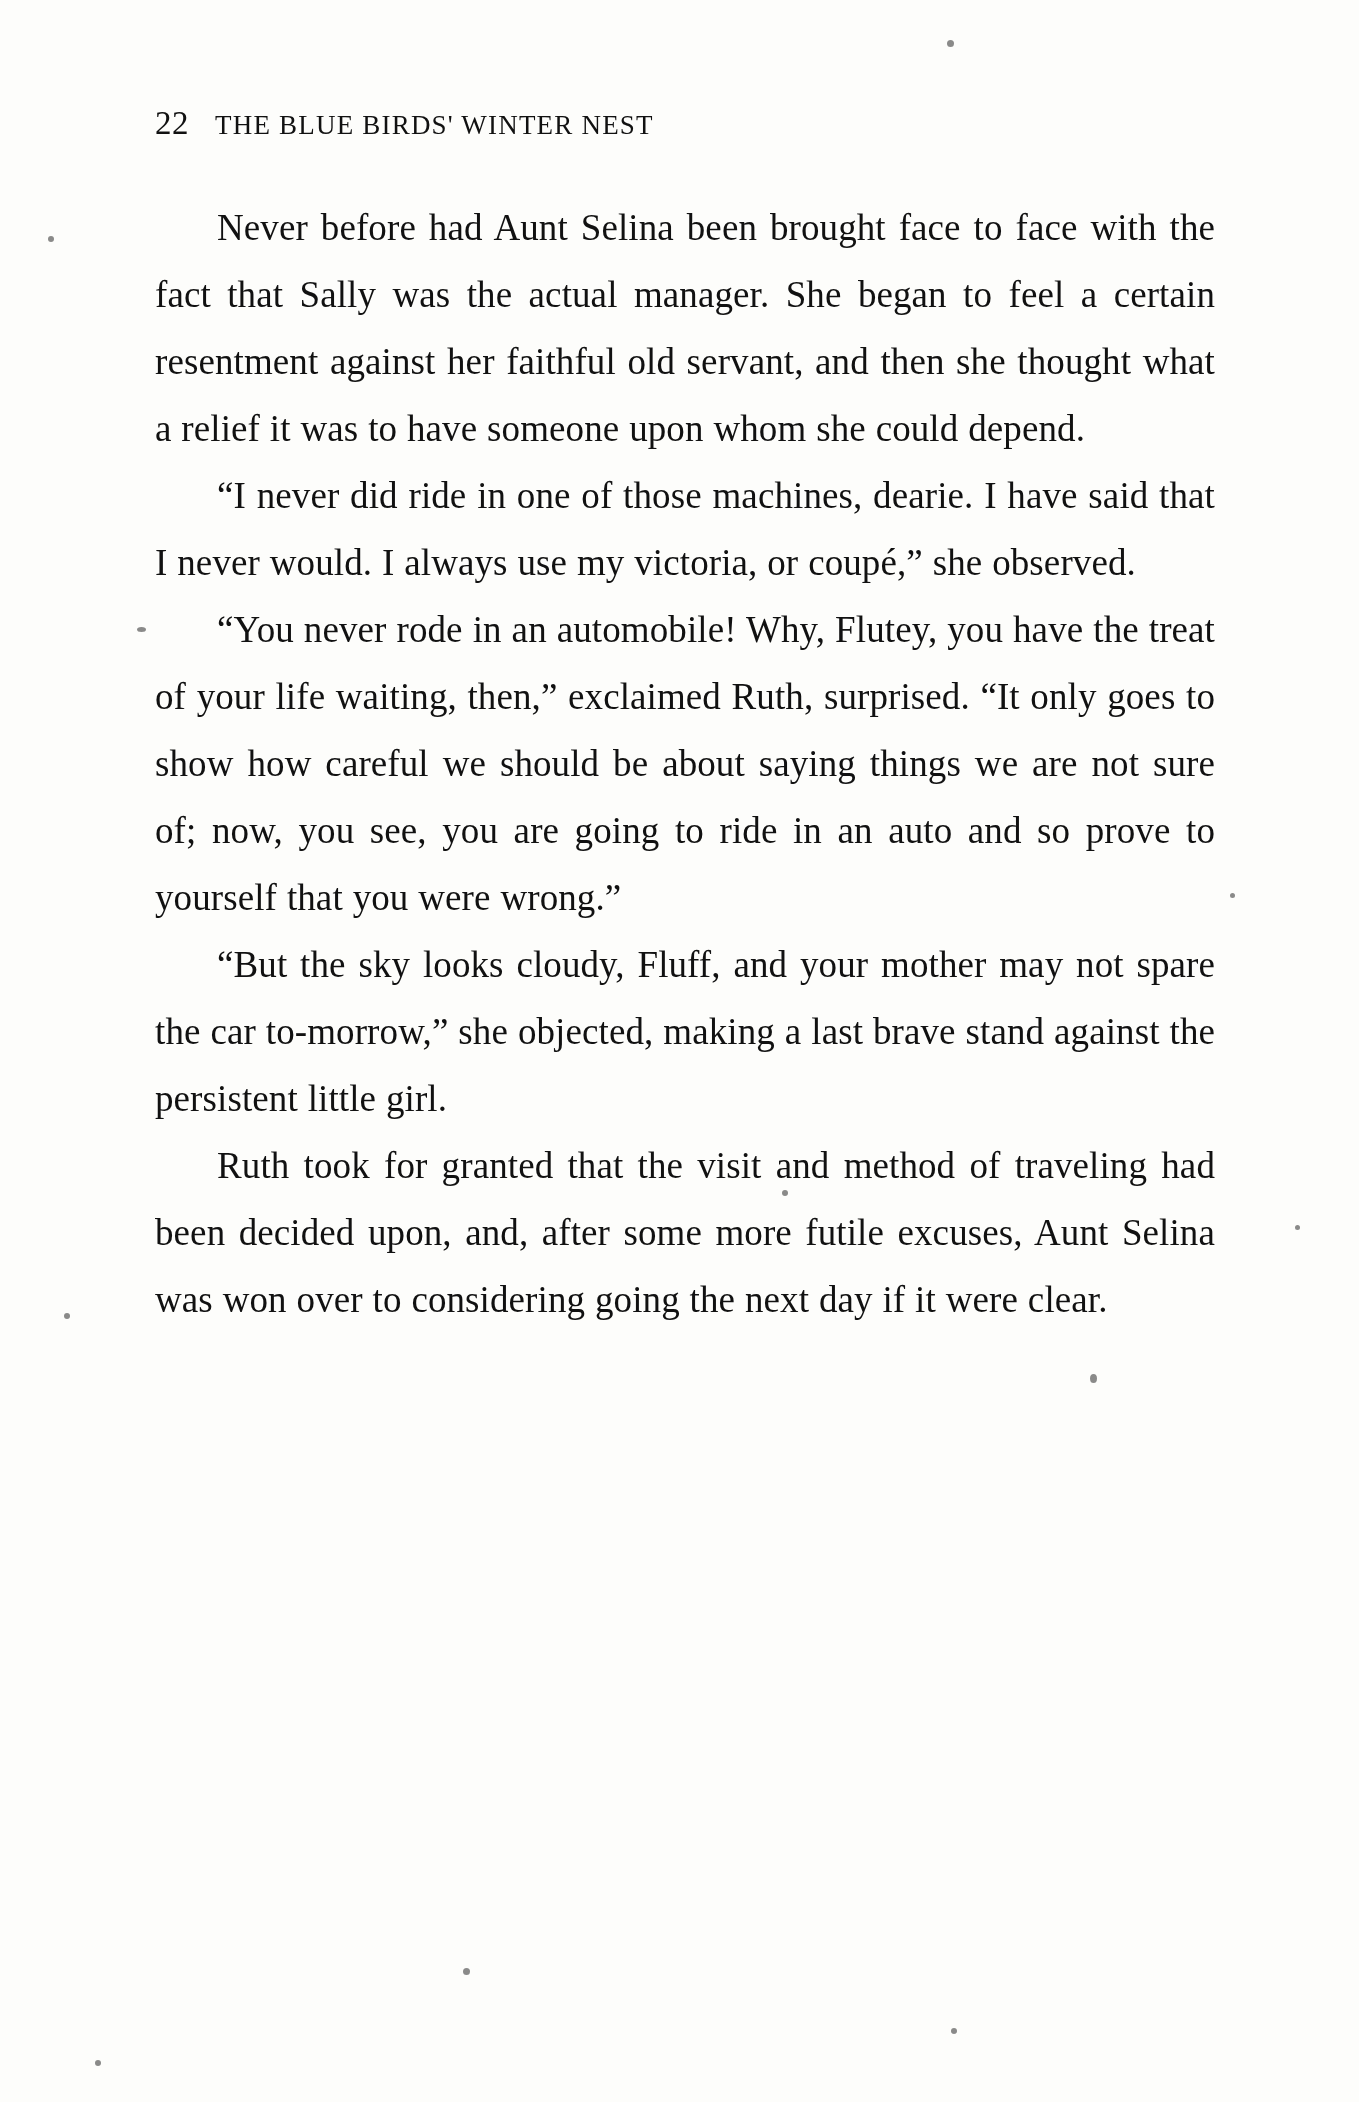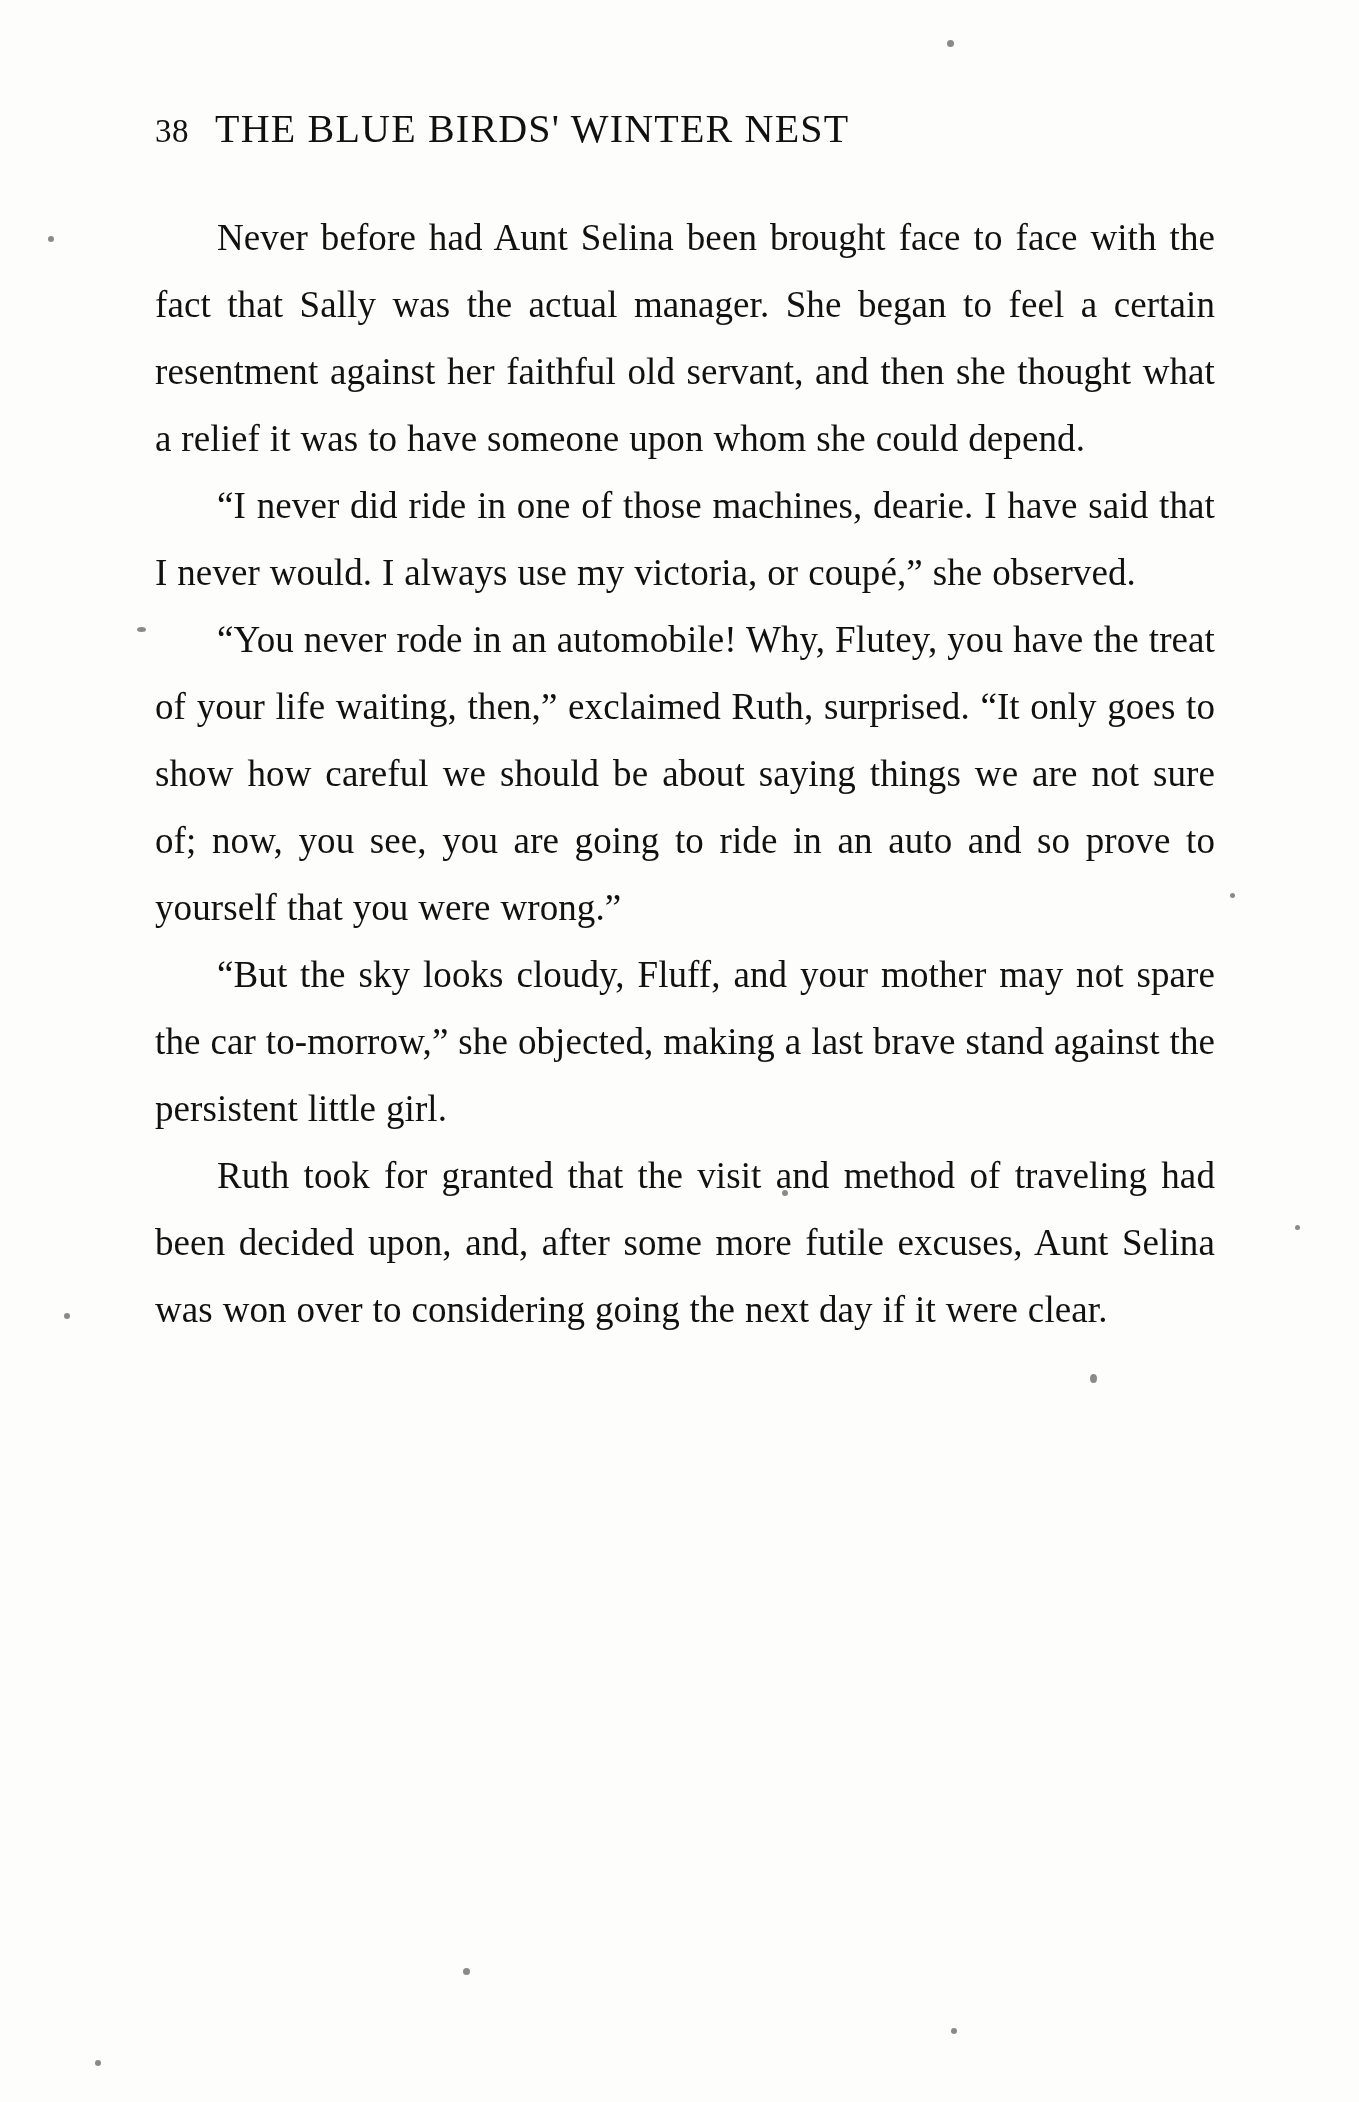--- a/index.html
+++ b/index.html
@@ -36,21 +36,21 @@
     letter-spacing: 0.5px;
     margin: 0 0 52px 0;
     white-space: nowrap;
   }
   .page-number {
     font-size: 33px;
     margin-right: 26px;
     letter-spacing: 0.5px;
   }
   .running-head {
-    font-size: 40px;
+    font-size: 27px;
     letter-spacing: 1.2px;
   }
   .body-text p {
     margin: 0;
     font-size: 37px;
     line-height: 67px;
     text-align: justify;
     text-indent: 62px;
     letter-spacing: 0.1px;
     word-spacing: 0.5px;
@@ -80,21 +80,21 @@
   <div class="speck" style="left:1295px; top:1225px; width:5px; height:5px;"></div>
   <div class="speck" style="left:782px; top:1190px; width:6px; height:6px;"></div>
   <div class="speck" style="left:1090px; top:1374px; width:7px; height:9px;"></div>
   <div class="speck" style="left:463px; top:1968px; width:7px; height:7px;"></div>
   <div class="speck" style="left:95px; top:2060px; width:6px; height:6px;"></div>
   <div class="speck" style="left:951px; top:2028px; width:6px; height:6px;"></div>
 
   <div class="page-inner">
 
     <div class="header-line">
-      <span class="page-number">38</span>
+      <span class="page-number">22</span>
       <span class="running-head">THE BLUE BIRDS' WINTER NEST</span>
     </div>
 
     <div class="body-text">
       <p>Never before had Aunt Selina been brought face to face with the fact that Sally was the actual manager. She began to feel a certain resentment against her faithful old servant, and then she thought what a relief it was to have someone upon whom she could depend.</p>
       <p>“I never did ride in one of those machines, dearie. I have said that I never would. I always use my victoria, or coupé,” she observed.</p>
       <p>“You never rode in an automobile! Why, Flutey, you have the treat of your life waiting, then,” exclaimed Ruth, surprised. “It only goes to show how careful we should be about saying things we are not sure of; now, you see, you are going to ride in an auto and so prove to yourself that you were wrong.”</p>
       <p>“But the sky looks cloudy, Fluff, and your mother may not spare the car to-morrow,” she objected, making a last brave stand against the persistent little girl.</p>
       <p>Ruth took for granted that the visit and method of traveling had been decided upon, and, after some more futile excuses, Aunt Selina was won over to considering going the next day if it were clear.</p>
     </div>

